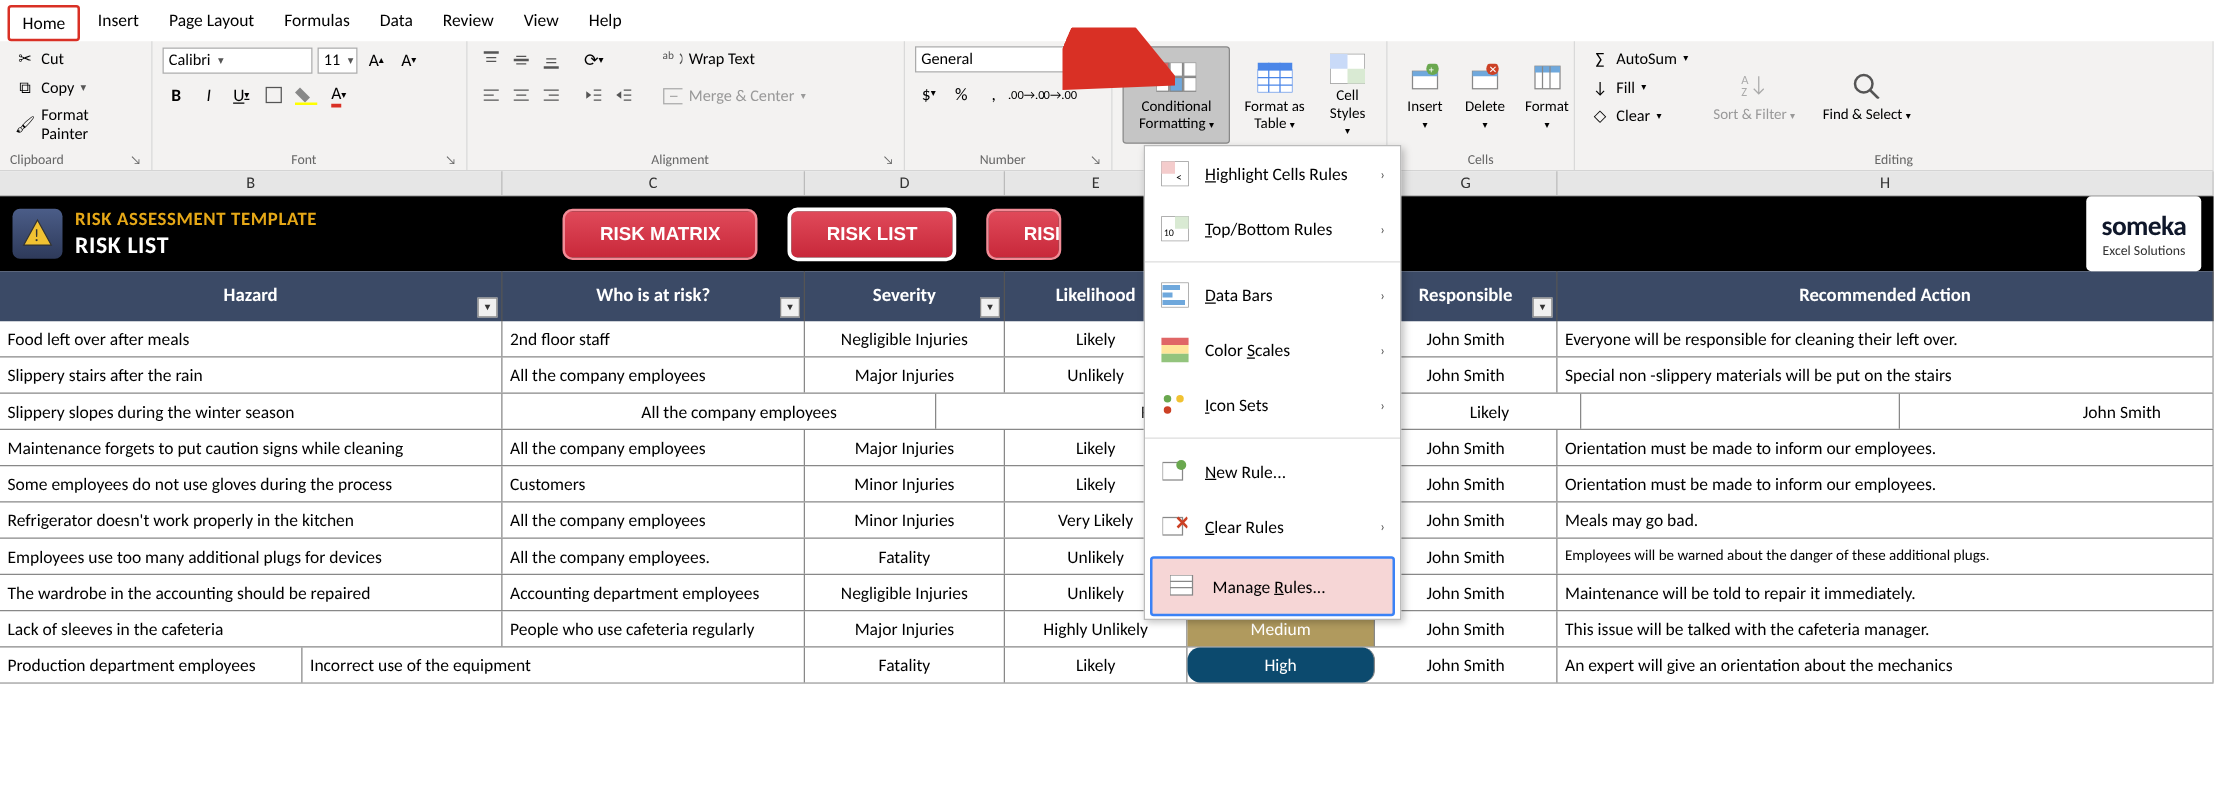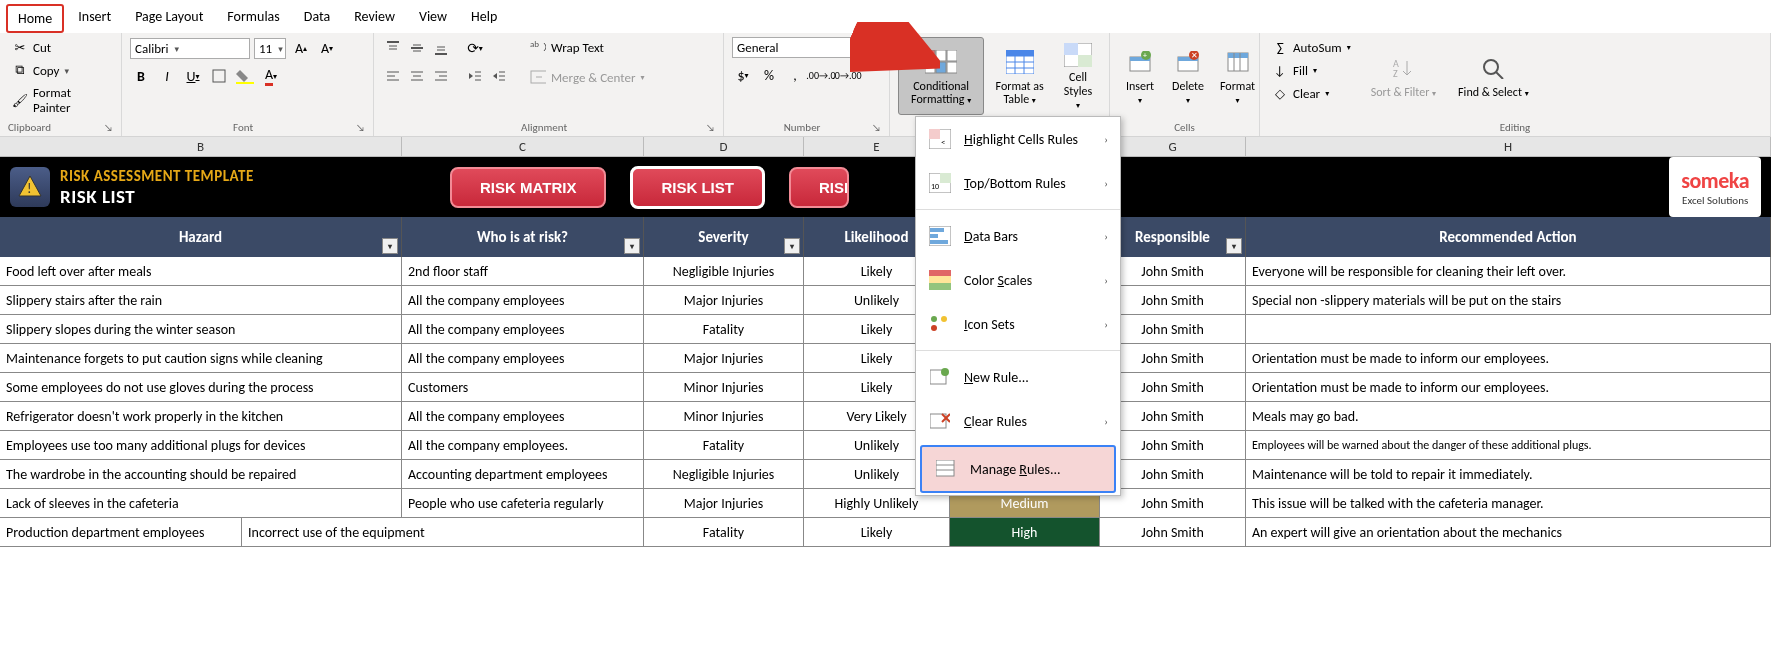--- a/index.html
+++ b/index.html
@@ -47,37 +47,37 @@
 .titlebar { background: #000; display: flex; align-items: stretch; height: 60px; }
 .tb-icon { width: 60px; display: flex; align-items: center; justify-content: center; }
 .tb-icon-box { width: 40px; height: 40px; background: linear-gradient(#4b5d88,#2e3a5a); border-radius: 6px; display: flex; align-items: center; justify-content: center; }
 .tb-titles { display: flex; flex-direction: column; justify-content: center; flex: 0 0 350px; }
 .tb-sup { color: #e6a817; font-weight: bold; font-size: 15px; letter-spacing: .5px; }
 .tb-main { color: #fff; font-weight: bold; font-size: 19px; letter-spacing: .5px; }
 .tb-buttons { display: flex; align-items: center; gap: 24px; padding-left: 40px; }
 .red-btn { background: linear-gradient(#e04a5a,#c8283a); color: #fff; font-weight: bold; font-size: 15px; padding: 10px 28px; border-radius: 8px; border: 2px solid #f28b96; cursor: pointer; box-shadow: 0 2px 4px rgba(0,0,0,.4); }
 .red-btn.sel { border: 3px solid #fff; }
 .someka { margin-left: auto; background: #fff; padding: 4px 12px; border-radius: 4px; display: flex; flex-direction: column; align-items: center; justify-content: center; margin-right: 10px; }
-.someka-main { font-size: 22px; font-weight: 600; color: #ef4444; letter-spacing: -.5px; }
+.someka-main { font-size: 22px; font-weight: 600; color: #0f172a; letter-spacing: -.5px; }
 .someka-sub { font-size: 11px; color: #333; }
 
 
 .thead { display: flex; background: #3b4a66; color: #fff; height: 40px; }
 .th { border-right: 1px solid #555; display: flex; align-items: center; justify-content: center; font-weight: 600; font-size: 15px; position: relative; }
 .filter-btn { position: absolute; right: 3px; bottom: 3px; width: 16px; height: 16px; background: #f0f0f0; border: 1px solid #888; display: flex; align-items: center; justify-content: center; font-size: 8px; color: #333; cursor: pointer; }
 
 
-.tbody-row { display: flex; height: 29px; border-bottom: 1px solid #888; }
+.tbody-row { display: flex; height: 29px; border-bottom: 1px solid #888; justify-content: space-between; }
 .td { border-right: 1px solid #888; padding: 0 6px; display: flex; align-items: center; font-size: 14px; overflow: hidden; white-space: nowrap; }
 .td.center { justify-content: center; }
 .td.small-text { font-size: 12px; }
 
 .risk-low { background: #7a9471; color: #fff; justify-content: center; }
 .risk-med { background: #b09a5e; color: #fff; justify-content: center; }
-.risk-high { background: #14532d; color: #fff; justify-content: center; }
+.risk-high { background: #0c4a6e; color: #fff; justify-content: center; border-radius: 10px; }
 
 
 .c-b { width: 402px; }
 .c-c { width: 242px; }
 .c-d { width: 160px; }
 .c-e { width: 146px; }
 .c-f { width: 150px; }
 .c-g { width: 146px; }
 .c-h { width: 330px; }
 

